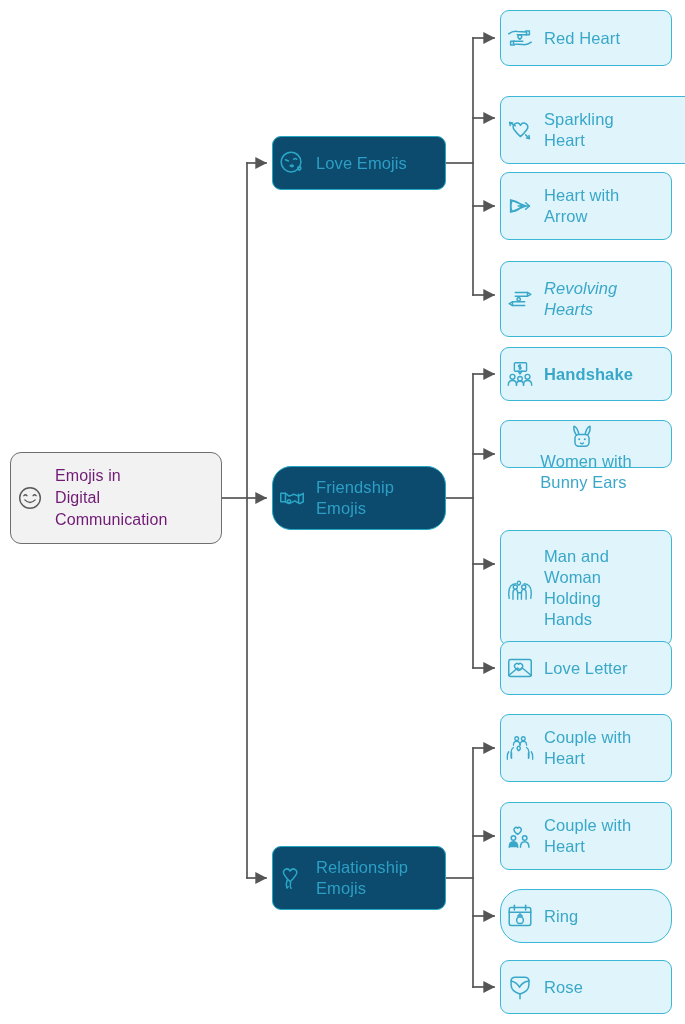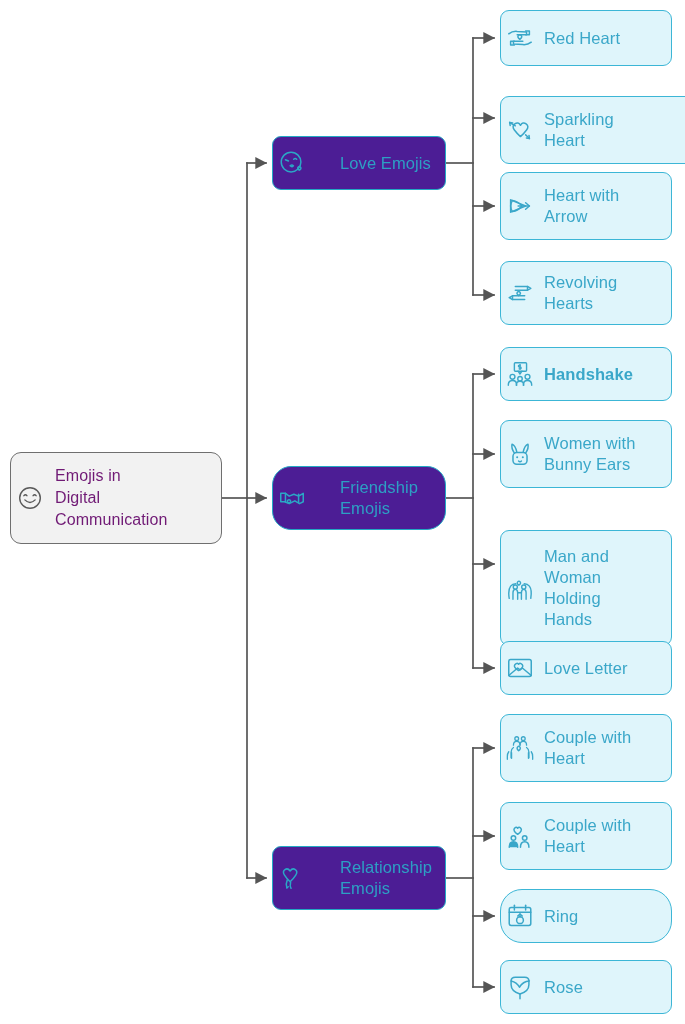--- a/index.html
+++ b/index.html
@@ -64,23 +64,22 @@
   }
   .node.root .label {
     color: #701a75;
     font-size: 16px;
     line-height: 22px;
   }
   .node.root .icon { margin-right: 10px; }
 
   
   .node.branch {
-    background: #4c1d95;
+    background: #0c4a6e;
     border: 1.7px solid #23a8c4;
-    gap: 24px;
   }
   .node.branch .label {
     color: #2d9fc4;
   }
 
   
   .node.leaf {
     background: #dff5fb;
     border: 1.5px solid #3cb6d6;
   }
@@ -193,21 +192,21 @@
         <path d="M6 9.5 l0 13"></path>
         <path d="M6 9.5 l16 6.5 l-16 6.5"></path>
         <path d="M14 16 h12"></path>
         <path d="M22 12.5 l4 3.5 l-4 3.5"></path>
       </g>
     </svg>
     <span class="label">Heart with
 Arrow</span>
   </div>
 
-  <div class="node leaf" style="left:500px; top:261px; width:172px; height:64px;">
+  <div class="node leaf" style="left:500px; top:261px; width:172px; height:76px;font-style:italic;">
     <svg class="icon" viewBox="0 0 32 32">
       <g fill="none" stroke="#3aa7c9" stroke-width="1.6" stroke-linecap="round" stroke-linejoin="round">
         <path d="M11 9 h13 v4 h-13"></path>
         <path d="M24 9 l3.5 2 l-3.5 2"></path>
         <path d="M21 23 h-13 v-4 h13"></path>
         <path d="M8 23 l-3.5 -2 l3.5 -2"></path>
         <path d="M13.2 15.2 q1.4 -1.6 2.8 0 q1.4 1.6 -1.4 3.6 q-2.8 -2 -1.4 -3.6 z"></path>
       </g>
     </svg>
     <span class="label">Revolving
@@ -238,21 +237,21 @@
         <path d="M3.5 28 q0 -5 4.5 -5 q4.5 0 4.5 5"></path>
         <circle cx="24" cy="19" r="2.6"></circle>
         <path d="M19.5 28 q0 -5 4.5 -5 q4.5 0 4.5 5"></path>
         <circle cx="16" cy="21" r="2.4"></circle>
         <path d="M12 28 q0 -4.2 4 -4.2 q4 0 4 4.2"></path>
       </g>
     </svg>
     <span class="label">Handshake</span>
   </div>
 
-  <div class="node leaf" style="left:500px; top:420px; width:172px; height:68px;">
+  <div class="node leaf" style="left:500px; top:420px; width:172px; height:48px;flex-direction:column;">
     <svg class="icon" viewBox="0 0 32 32">
       <g fill="none" stroke="#3aa7c9" stroke-width="1.6" stroke-linecap="round" stroke-linejoin="round">
         <path d="M10 15 q-3.5 -5 -2.5 -9.5 q3.5 1.5 5 8"></path>
         <path d="M22 15 q3.5 -5 2.5 -9.5 q-3.5 1.5 -5 8"></path>
         <rect x="8.5" y="14.5" width="15" height="12.5" rx="4"></rect>
         <circle cx="13" cy="19.5" r="1.1" fill="#3aa7c9" stroke="none"></circle>
         <circle cx="19" cy="19.5" r="1.1" fill="#3aa7c9" stroke="none"></circle>
         <path d="M14.5 23.5 q1.5 1.6 3 0"></path>
       </g>
     </svg>

